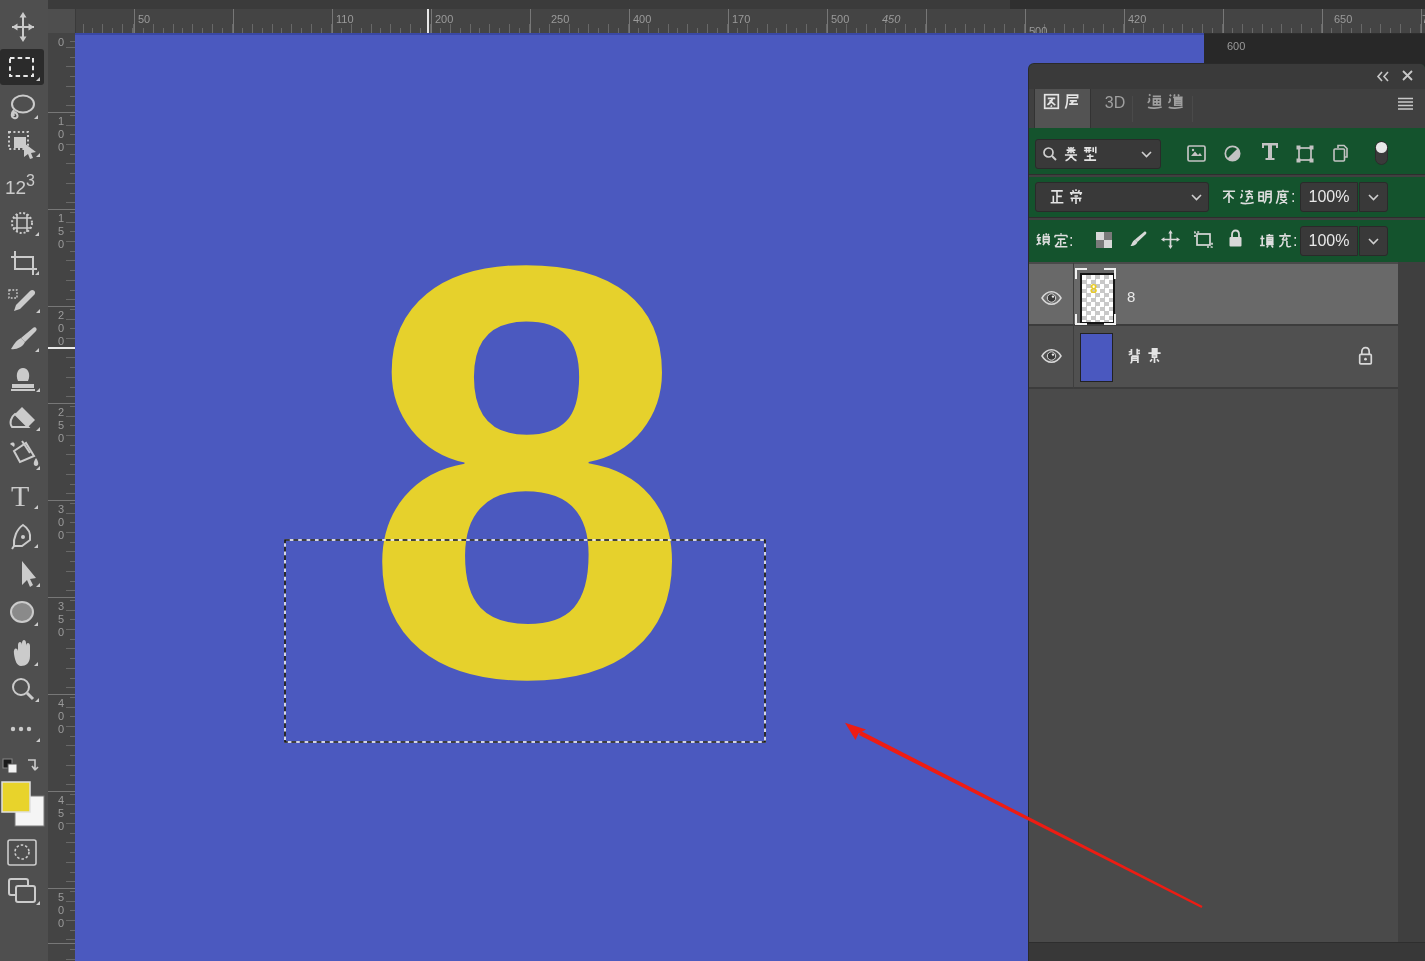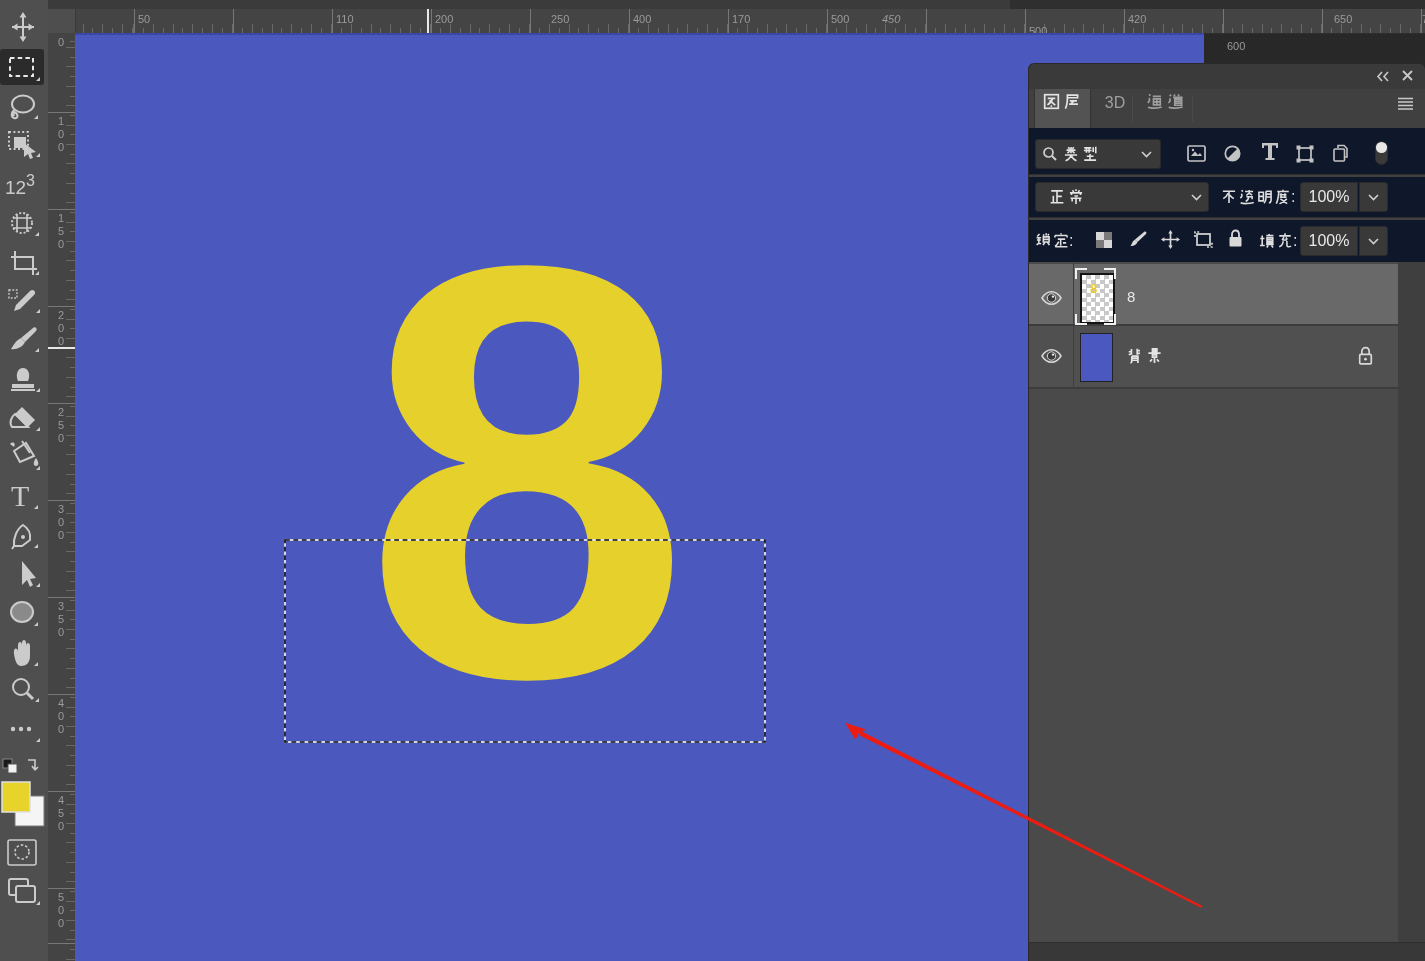--- a/index.html
+++ b/index.html
@@ -226,21 +226,21 @@
 </g>
 <g id="zh-bei" stroke="currentColor" fill="none" stroke-width="10">
   <path d="M32,6 V40 M66,4 V40 M16,22 H32 M66,16 H82 M66,34 L82,30 M32,34 L16,40 M34,48 H70 V88 M34,48 V78 C34,84 31,87 26,88 M34,60 H70 M34,72 H70"></path>
 </g>
 <g id="zh-jing" stroke="currentColor" fill="none" stroke-width="10">
   <path d="M38,4 H64 V22 H38 Z M38,13 H64 M14,30 H86 M38,40 H62 V54 H38 Z M50,58 V88 M36,66 L24,80 M64,66 L76,80"></path>
 </g>
 </defs>
 </svg>
 
-<div class="abs" id="panel" style="left:1029px;top:64px;width:396px;height:897px;background:#0f172a;border-radius:5px 5px 0 0;box-shadow:0 0 0 1px #2a2a2a;">
+<div class="abs" id="panel" style="left:1029px;top:64px;width:396px;height:897px;background:#14532d;border-radius:5px 5px 0 0;box-shadow:0 0 0 1px #2a2a2a;">
 
   <div class="abs" style="left:0;top:0;width:396px;height:25px;background:#3a3a3a;border-radius:5px 5px 0 0;"></div>
   <svg class="abs" style="left:346px;top:6px;" width="16" height="13" viewBox="0 0 16 13">
         <path d="M7,2 L3,6.5 L7,11 M13,2 L9,6.5 L13,11" stroke="#c9c9c9" stroke-width="1.6" fill="none"></path>
       </svg>
   <svg class="abs" style="left:372px;top:5px;" width="13" height="13" viewBox="0 0 13 13">
         <path d="M2,2 L11,11 M11,2 L2,11" stroke="#c9c9c9" stroke-width="1.8" fill="none"></path>
       </svg>
 
   <div class="abs" style="left:0;top:25px;width:396px;height:39px;background:#404040;"></div>

